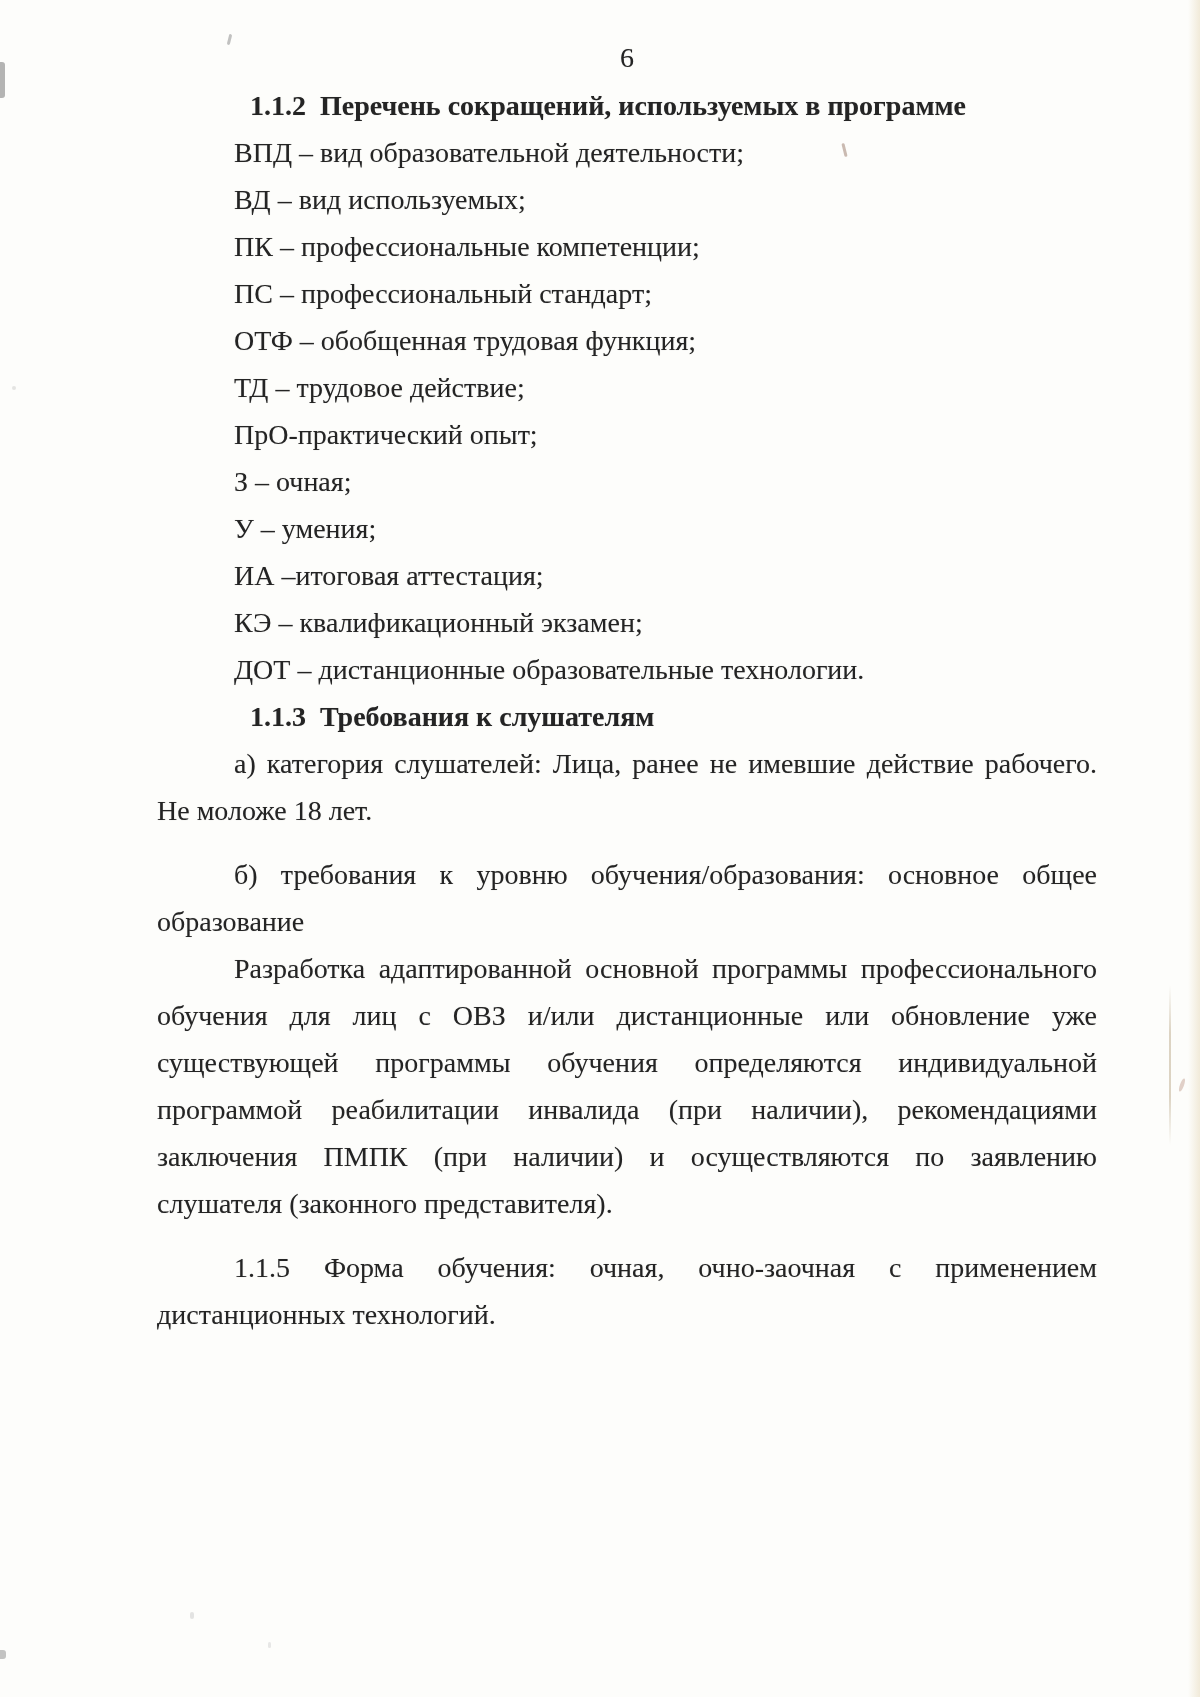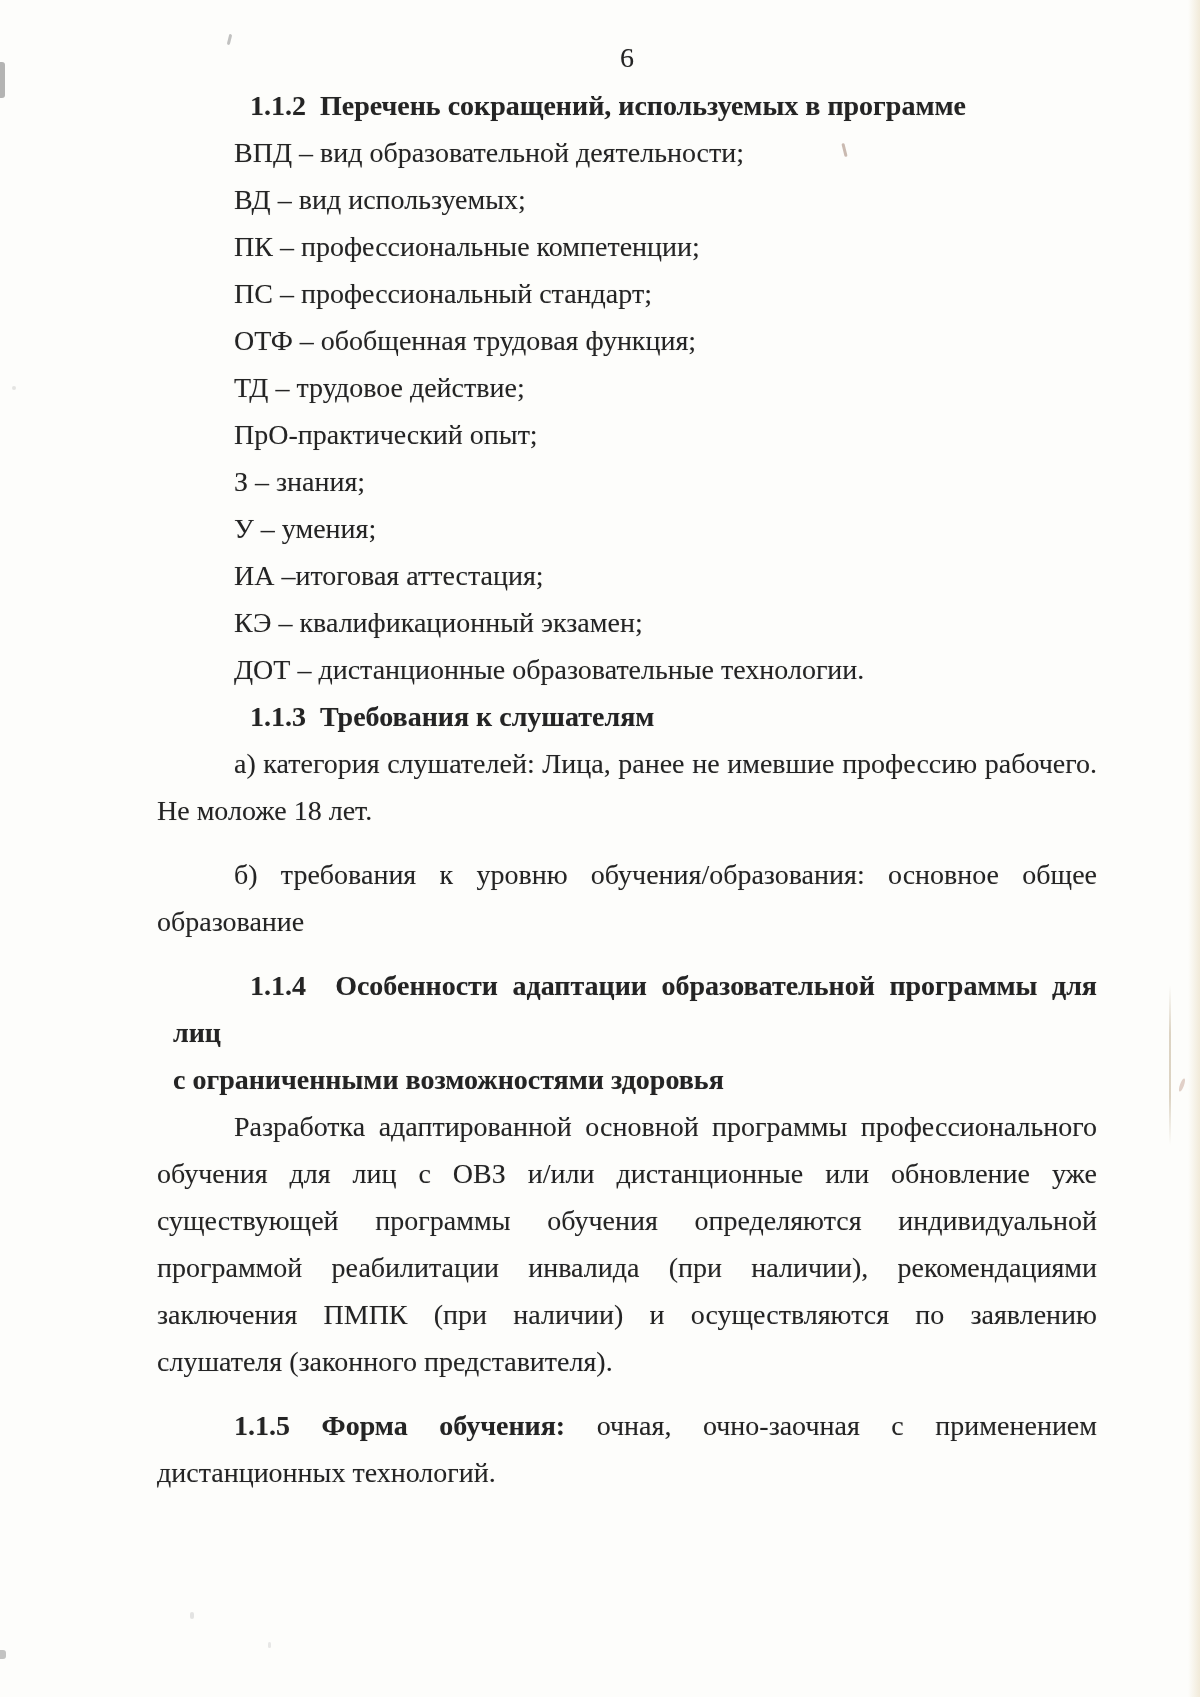--- a/index.html
+++ b/index.html
@@ -18,21 +18,21 @@
     color:#242424;
     text-shadow:0 0 1px rgba(40,40,40,.22);
   }
   .line { line-height:47px; }
   .heading { font-weight:bold;margin-left:16px; }
   .indent { text-indent:77px; }
   .just { text-align:justify; text-align-last:justify; }
   .center { text-align:center; }
   .gap { margin-top:17px; }
   .page-number { line-height:36px; margin-bottom:6px; }
-  .bold { font-weight:bold;margin-top:8px; }
+  .bold { font-weight:normal;margin-top:8px; }
 
   
   .artifact { position:absolute; pointer-events:none; }
   .a-edge-tick   { left:0; top:62px; width:5px; height:36px; background:#5a5a5a; opacity:.45; border-radius:0 3px 3px 0; }
   .a-apostrophe  { left:228px; top:34px; width:3px; height:11px; background:#8f8f8f; opacity:.55; transform:rotate(14deg); border-radius:2px; }
   .a-slash       { left:843px; top:143px; width:3px; height:14px; background:#a98d80; opacity:.6; transform:rotate(-14deg); border-radius:2px; }
   .a-dot1        { left:12px; top:386px; width:4px; height:4px; background:#bfbfbf; opacity:.4; border-radius:50%; }
   .a-crease      { left:1169px; top:985px; width:2px; height:160px; background:linear-gradient(to bottom, rgba(217,207,189,0), #d9cfbd 30%, #d9cfbd 70%, rgba(217,207,189,0)); opacity:.9; }
   .a-curl        { left:1180px; top:1078px; width:4px; height:14px; background:#c5a395; opacity:.5; border-radius:50%; transform:rotate(20deg); }
   .a-edge-strip  { right:0; top:0; width:12px; height:100%; background:linear-gradient(90deg, rgba(241,234,217,0), #f1ead9); }
@@ -52,43 +52,39 @@
     <div class="line heading indent">1.1.2&nbsp; Перечень сокращений, используемых в программе</div>
 
     <div>
       <div class="line indent">ВПД – вид образовательной деятельности;</div>
       <div class="line indent">ВД – вид используемых;</div>
       <div class="line indent">ПК – профессиональные компетенции;</div>
       <div class="line indent">ПС – профессиональный стандарт;</div>
       <div class="line indent">ОТФ – обобщенная трудовая функция;</div>
       <div class="line indent">ТД – трудовое действие;</div>
       <div class="line indent">ПрО-практический опыт;</div>
-      <div class="line indent">З – знания;</div>
+      <div class="line indent">З – очная;</div>
       <div class="line indent">У – умения;</div>
       <div class="line indent">ИА –итоговая аттестация;</div>
       <div class="line indent">КЭ – квалификационный экзамен;</div>
       <div class="line indent">ДОТ – дистанционные образовательные технологии.</div>
     </div>
 
     <div class="line heading indent">1.1.3&nbsp; Требования к слушателям</div>
 
     <div>
-      <div class="line indent just">а) категория слушателей: Лица, ранее не имевшие профессию рабочего.</div>
+      <div class="line indent just">а) категория слушателей: Лица, ранее не имевшие действие рабочего.</div>
       <div class="line">Не моложе 18 лет.</div>
     </div>
 
     <div class="gap">
       <div class="line indent just">б) требования к уровню обучения/образования: основное общее</div>
       <div class="line">образование</div>
     </div>
 
-    <div class="gap">
-      <div class="line heading indent just">1.1.4&nbsp; Особенности адаптации образовательной программы для лиц</div>
-      <div class="line heading">с ограниченными возможностями здоровья</div>
-    </div>
 
     <div>
       <div class="line indent just">Разработка адаптированной основной программы профессионального</div>
       <div class="line just">обучения для лиц с ОВЗ и/или дистанционные или обновление уже</div>
       <div class="line just">существующей программы обучения определяются индивидуальной</div>
       <div class="line just">программой реабилитации инвалида (при наличии), рекомендациями</div>
       <div class="line just">заключения ПМПК (при наличии) и осуществляются по заявлению</div>
       <div class="line">слушателя (законного представителя).</div>
     </div>
 

